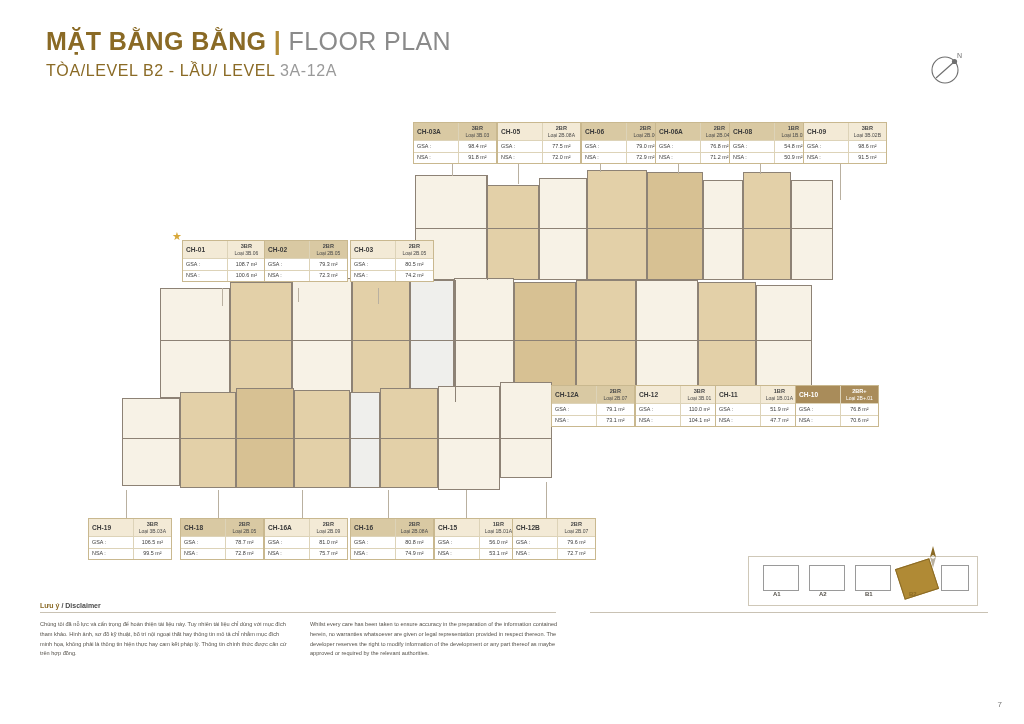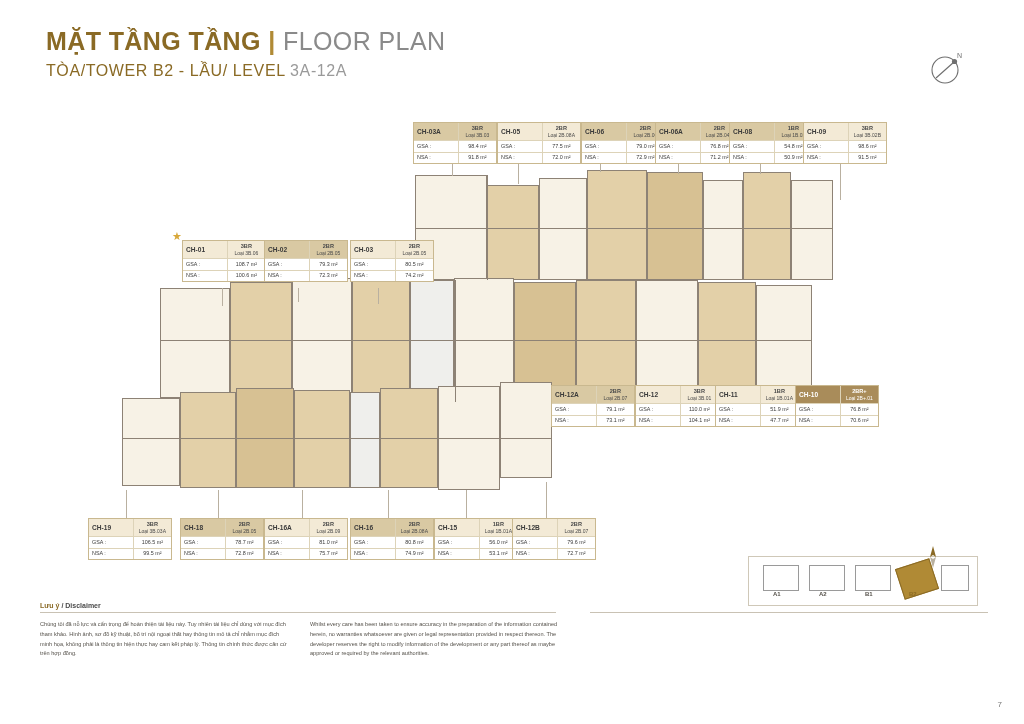--- a/index.html
+++ b/index.html
@@ -74,26 +74,26 @@
   .keymap{position:absolute;left:748px;top:556px;width:228px;height:48px;border:0.7px solid #cfc8b8;background:#fff;}
   .km-lbl{position:absolute;font-size:6px;font-weight:bold;color:#55514a;}
   .km-tower{position:absolute;border:0.7px solid #9a9a9a;background:#fff;}
   .km-tower.act{background:#b08a35;border-color:#8a6a25;}
 </style>
 </head>
 <body>
 
 <div class="header">
   <div class="title-line1">
-    <span class="t-vn">MẶT TẦNG TẦNG</span>
+    <span class="t-vn">MẶT BẰNG BẰNG</span>
     <span class="t-sep">|</span>
     <span class="t-en">FLOOR PLAN</span>
   </div>
   <div class="title-line2">
-    <span>TÒA/TOWER B2 - LẦU/ LEVEL </span><span class="en">3A-12A</span>
+    <span>TÒA/LEVEL B2 - LẦU/ LEVEL </span><span class="en">3A-12A</span>
   </div>
 </div>
 
 <div class="compass">
   <svg width="42" height="42" viewBox="0 0 42 42">
     <circle cx="21" cy="22" r="13" fill="none" stroke="#6f6f6f" stroke-width="1.1"></circle>
     <line x1="12" y1="30" x2="30" y2="14" stroke="#6f6f6f" stroke-width="1.1"></line>
     <circle cx="30.5" cy="13.5" r="2.6" fill="#6f6f6f"></circle>
     <text x="33" y="10" font-size="7" fill="#6f6f6f" font-family="Liberation Sans, sans-serif">N</text>
   </svg>

